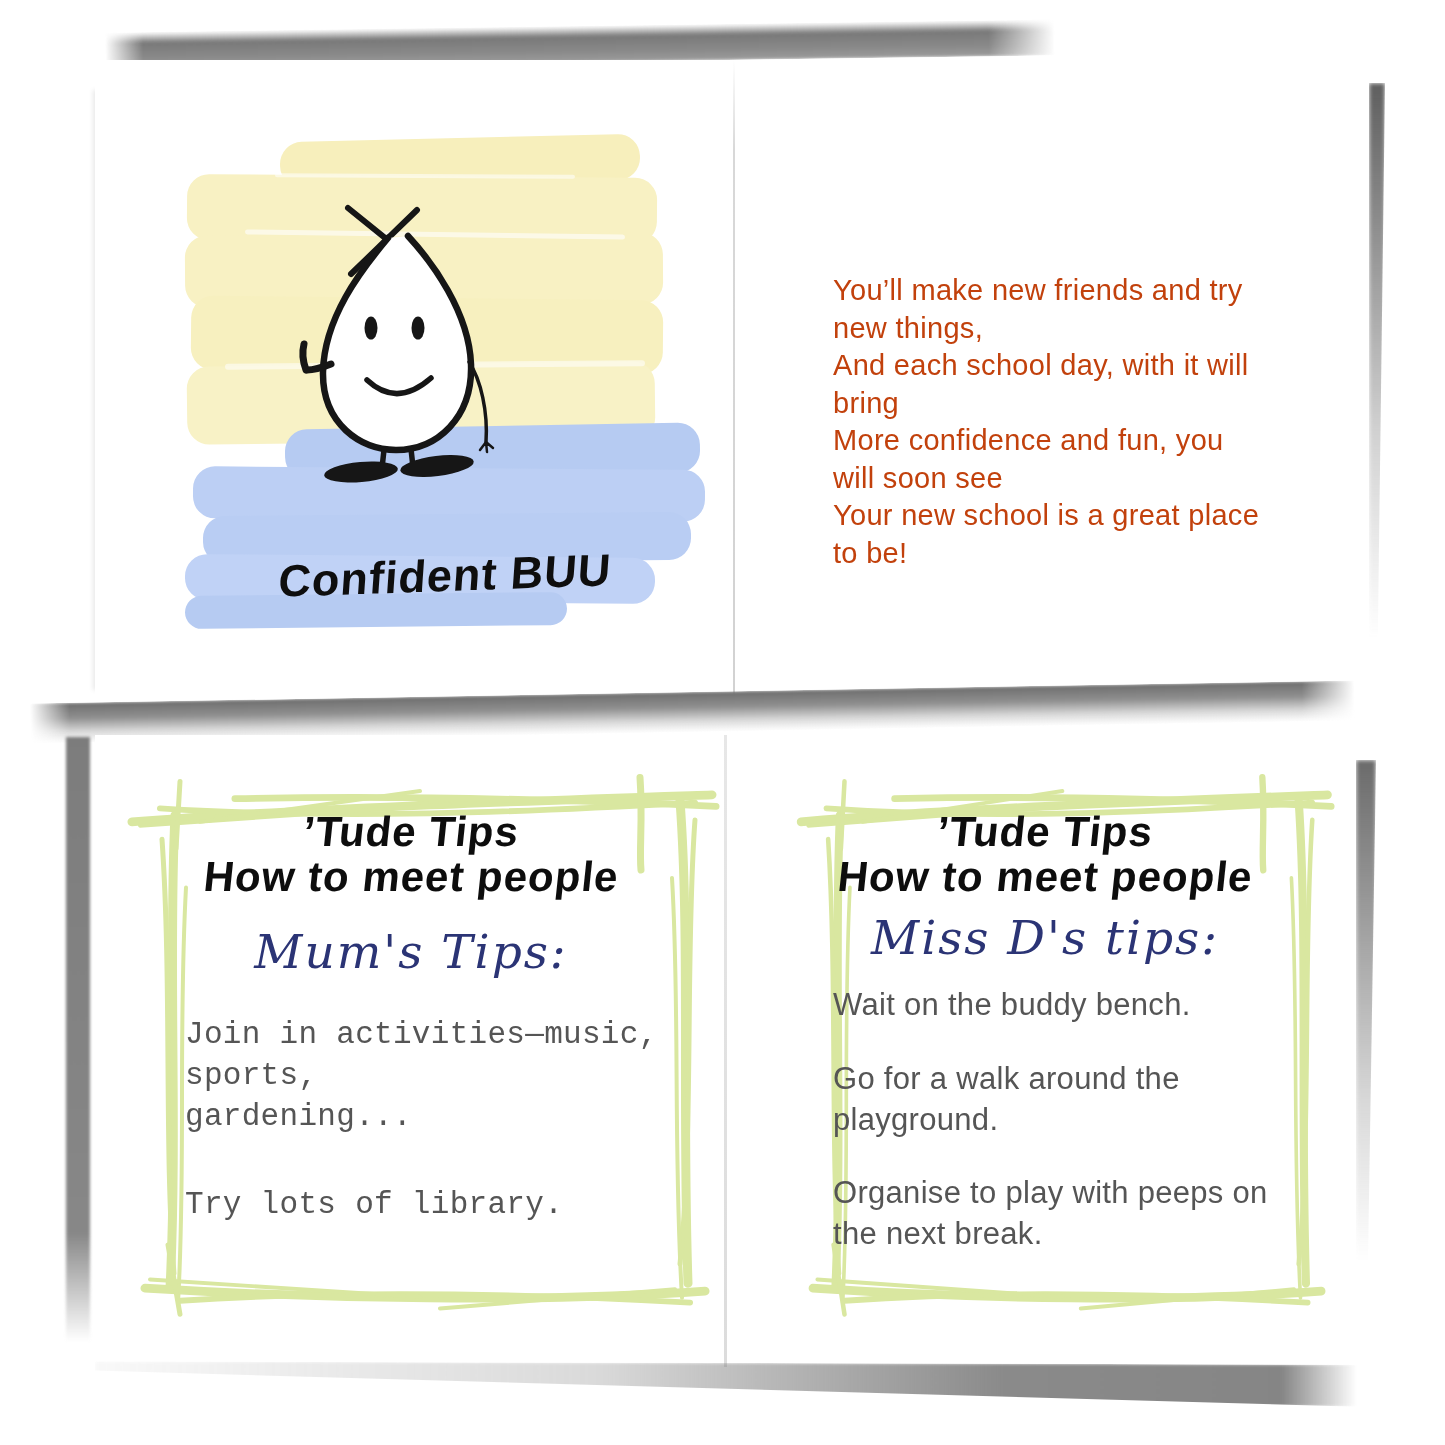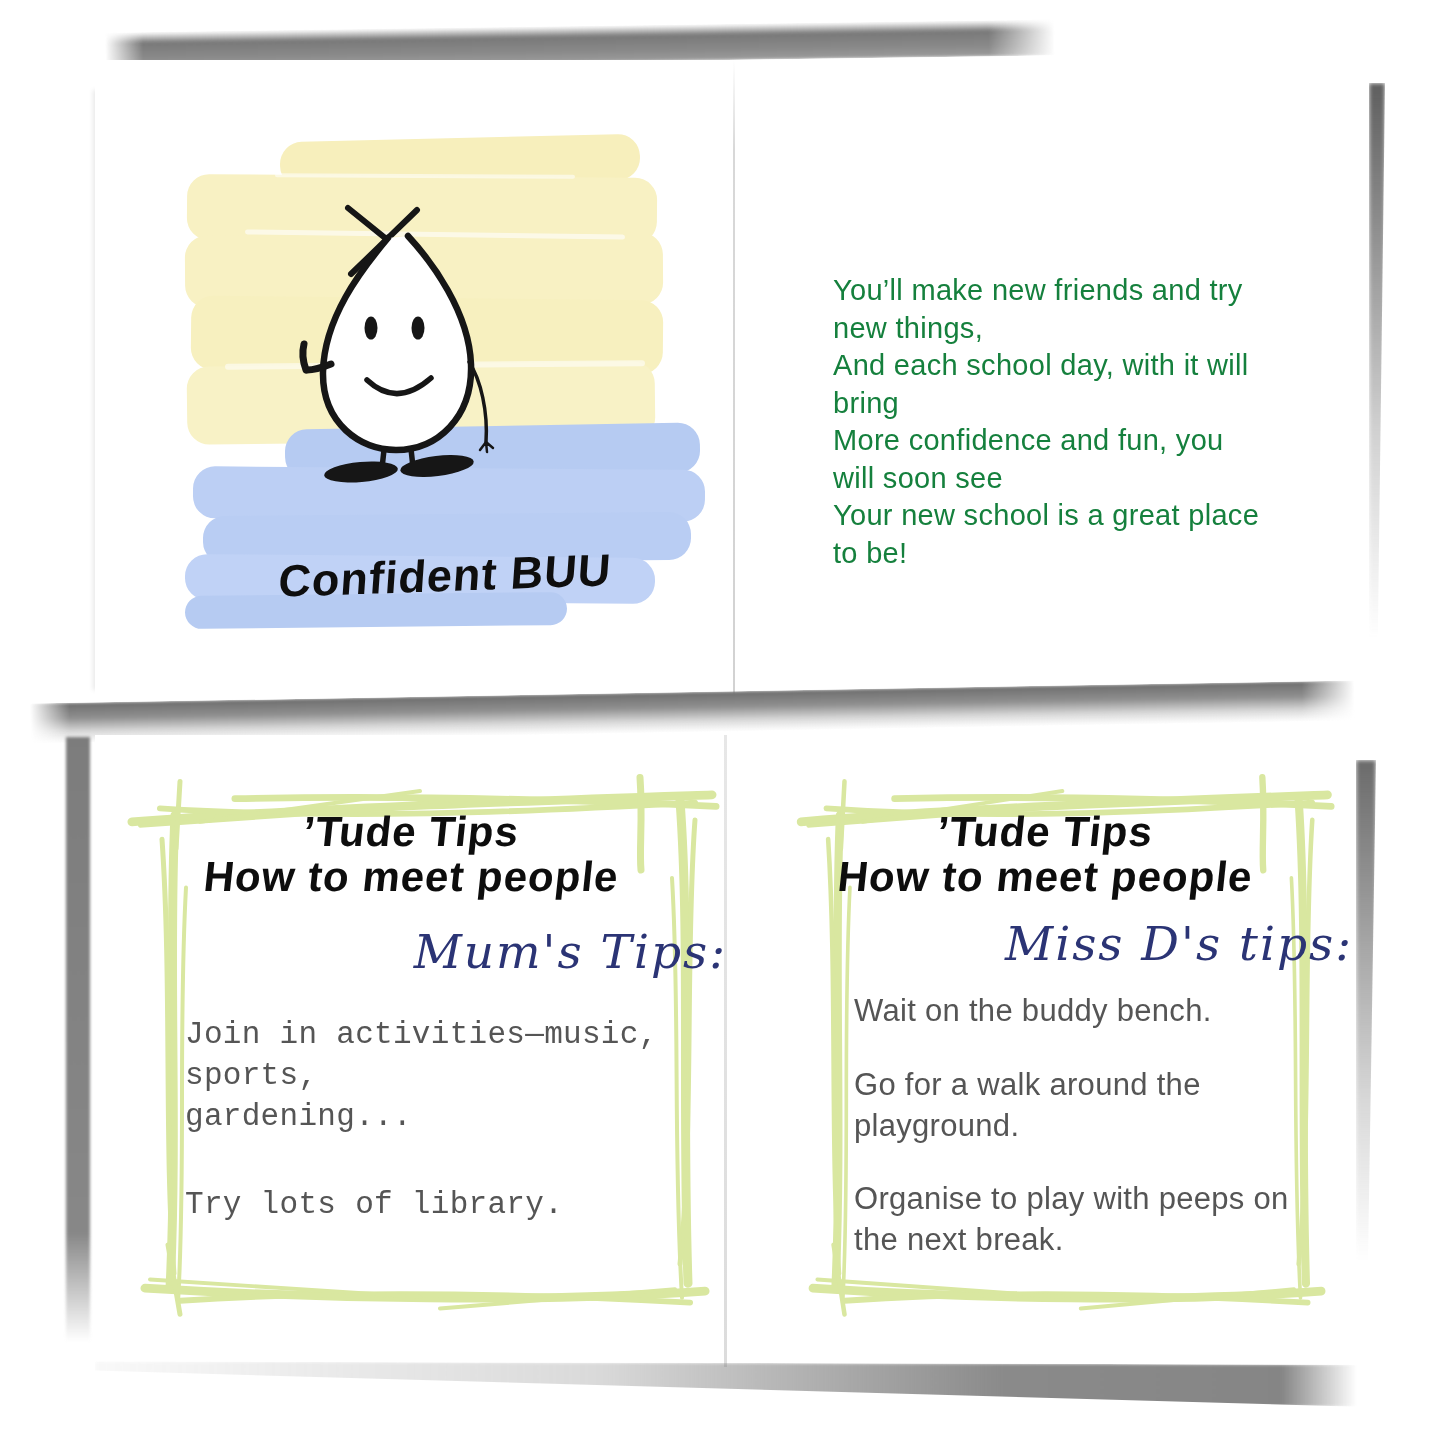--- a/index.html
+++ b/index.html
@@ -48,41 +48,41 @@
   #illustration{position:absolute;left:90px;top:52px;width:520px;height:515px;}
   .stroke{position:absolute;border-radius:22px;}
   .seam{position:absolute;background:#ffffff;border-radius:4px;}
   #buu-svg{position:absolute;left:0;top:0;width:520px;height:515px;}
   #caption{position:absolute;left:50px;top:438px;width:420px;text-align:center;
     font-size:45px;font-weight:bold;color:#0e0e0e;letter-spacing:1px;
     transform:rotate(-2deg) skewX(-6deg);}
 
   
   #poem{position:absolute;left:738px;top:212px;width:460px;
-    font-size:29px;line-height:37.5px;color:#15803d;letter-spacing:0.3px;}
+    font-size:29px;line-height:37.5px;color:#c2410c;letter-spacing:0.3px;}
   .preline{white-space:pre-line;}
 
   
   .page{position:absolute;top:0;height:632px;}
   #bl-page{left:0;width:632px;}
   #br-page{left:642px;width:616px;}
   .sborder{position:absolute;pointer-events:none;}
   #bl-border{left:25px;top:27px;width:600px;height:560px;}
   #br-border{left:53px;top:27px;width:545px;height:560px;}
   .page-inner{position:absolute;left:0;top:0;width:100%;text-align:center;}
   .mtitle{font-size:42px;line-height:1.08;font-weight:bold;color:#0d0d0d;letter-spacing:1px;}
   .mtitle .skew,.caption-skew{display:inline-block;transform:skewX(-6deg);}
   .pad-top{padding-top:74px;}
   .script{font-family:"DejaVu Serif",serif;font-style:italic;color:#2b3475;
-    font-size:47px;letter-spacing:2px;text-align:right;}
+    font-size:47px;letter-spacing:2px;}
   .sub-left{margin-top:24px;}
-  .sub-right{margin-top:16px;}
+  .sub-right{margin-top:10px;}
   .tips{text-align:left;font-size:31px;line-height:1.32;color:#555555;letter-spacing:0.3px;}
   .tips-left{margin:36px 0 0 90px;width:540px;font-family:Liberation Mono, monospace;}
-  .tips-right{margin:20px 0 0 96px;width:515px;padding-left:21px;}
+  .tips-right{margin:20px 0 0 96px;width:515px;}
   .tips-left p{margin:0 0 48px 0;}
   .tips-right p{margin:0 0 33px 0;}
 </style>
 </head>
 <body>
 
 <div id="canvas">
 
   <div class="shadow sh-top-band"></div>
   <div class="shadow sh-ts-left"></div>

